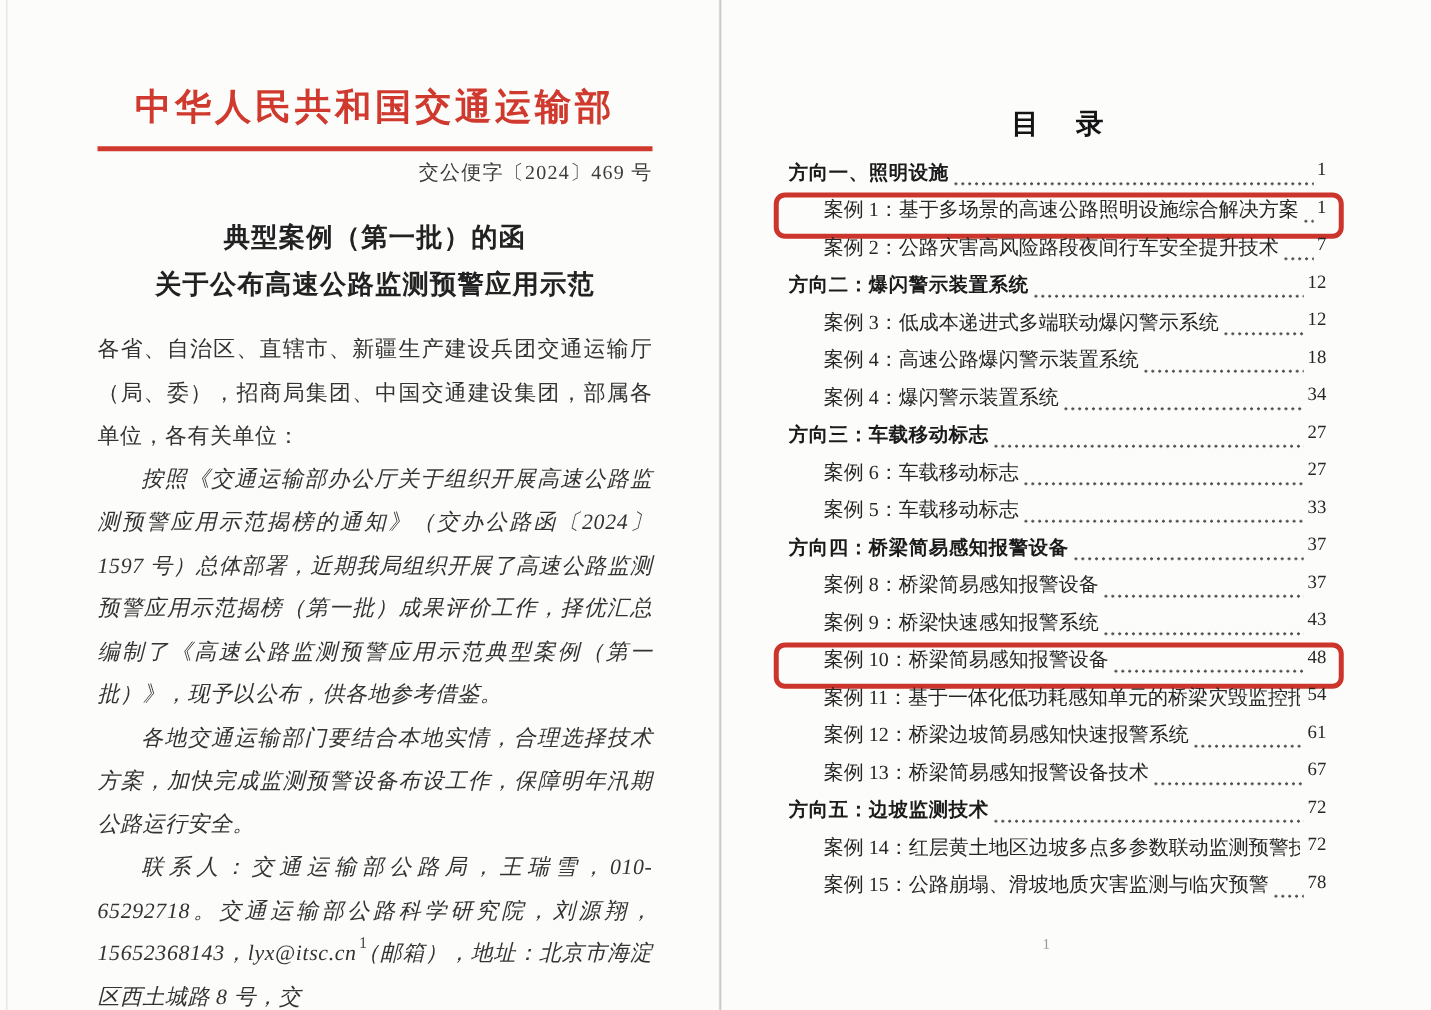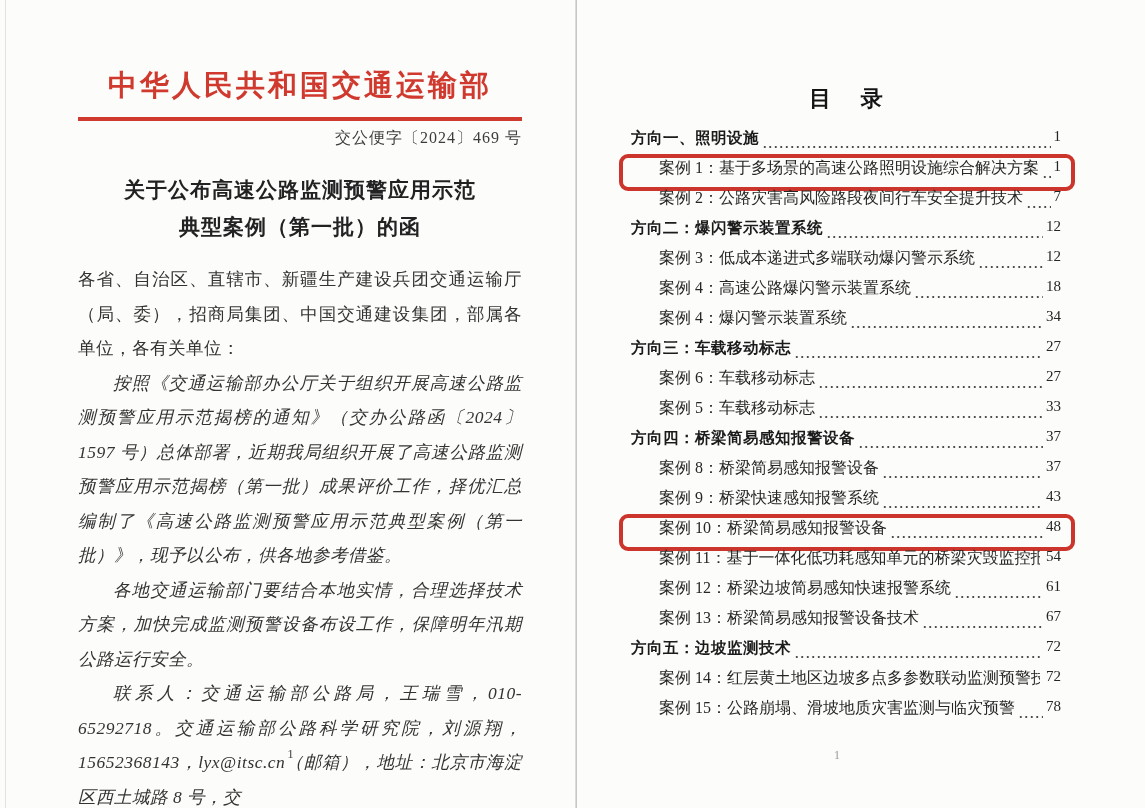--- a/index.html
+++ b/index.html
@@ -113,22 +113,22 @@
 
 <div class="canvas">
 
   <div class="left-edge-line"></div>
 
   <div class="left-page">
     <div class="agency-header">中华人民共和国交通运输部</div>
     <div class="red-rule"></div>
     <div class="doc-number">交公便字〔2024〕469 号</div>
     <div class="doc-title">
+      <div>典型案例（第一批）的函</div>
       <div>关于公布高速公路监测预警应用示范</div>
-      <div>典型案例（第一批）的函</div>
     </div>
     <div class="body-text">
       <p>各省、自治区、直辖市、新疆生产建设兵团交通运输厅（局、委），招商局集团、中国交通建设集团，部属各单位，各有关单位：</p>
       <p class="indent">按照《交通运输部办公厅关于组织开展高速公路监测预警应用示范揭榜的通知》（交办公路函〔2024〕1597 号）总体部署，近期我局组织开展了高速公路监测预警应用示范揭榜（第一批）成果评价工作，择优汇总编制了《高速公路监测预警应用示范典型案例（第一批）》，现予以公布，供各地参考借鉴。</p>
       <p class="indent">各地交通运输部门要结合本地实情，合理选择技术方案，加快完成监测预警设备布设工作，保障明年汛期公路运行安全。</p>
       <p class="indent">联系人：交通运输部公路局，王瑞雪，010-65292718。交通运输部公路科学研究院，刘源翔，15652368143，lyx@itsc.cn（邮箱），地址：北京市海淀区西土城路 8 号，交</p>
     </div>
     <div class="lp-footer">1</div>
   </div>
 

